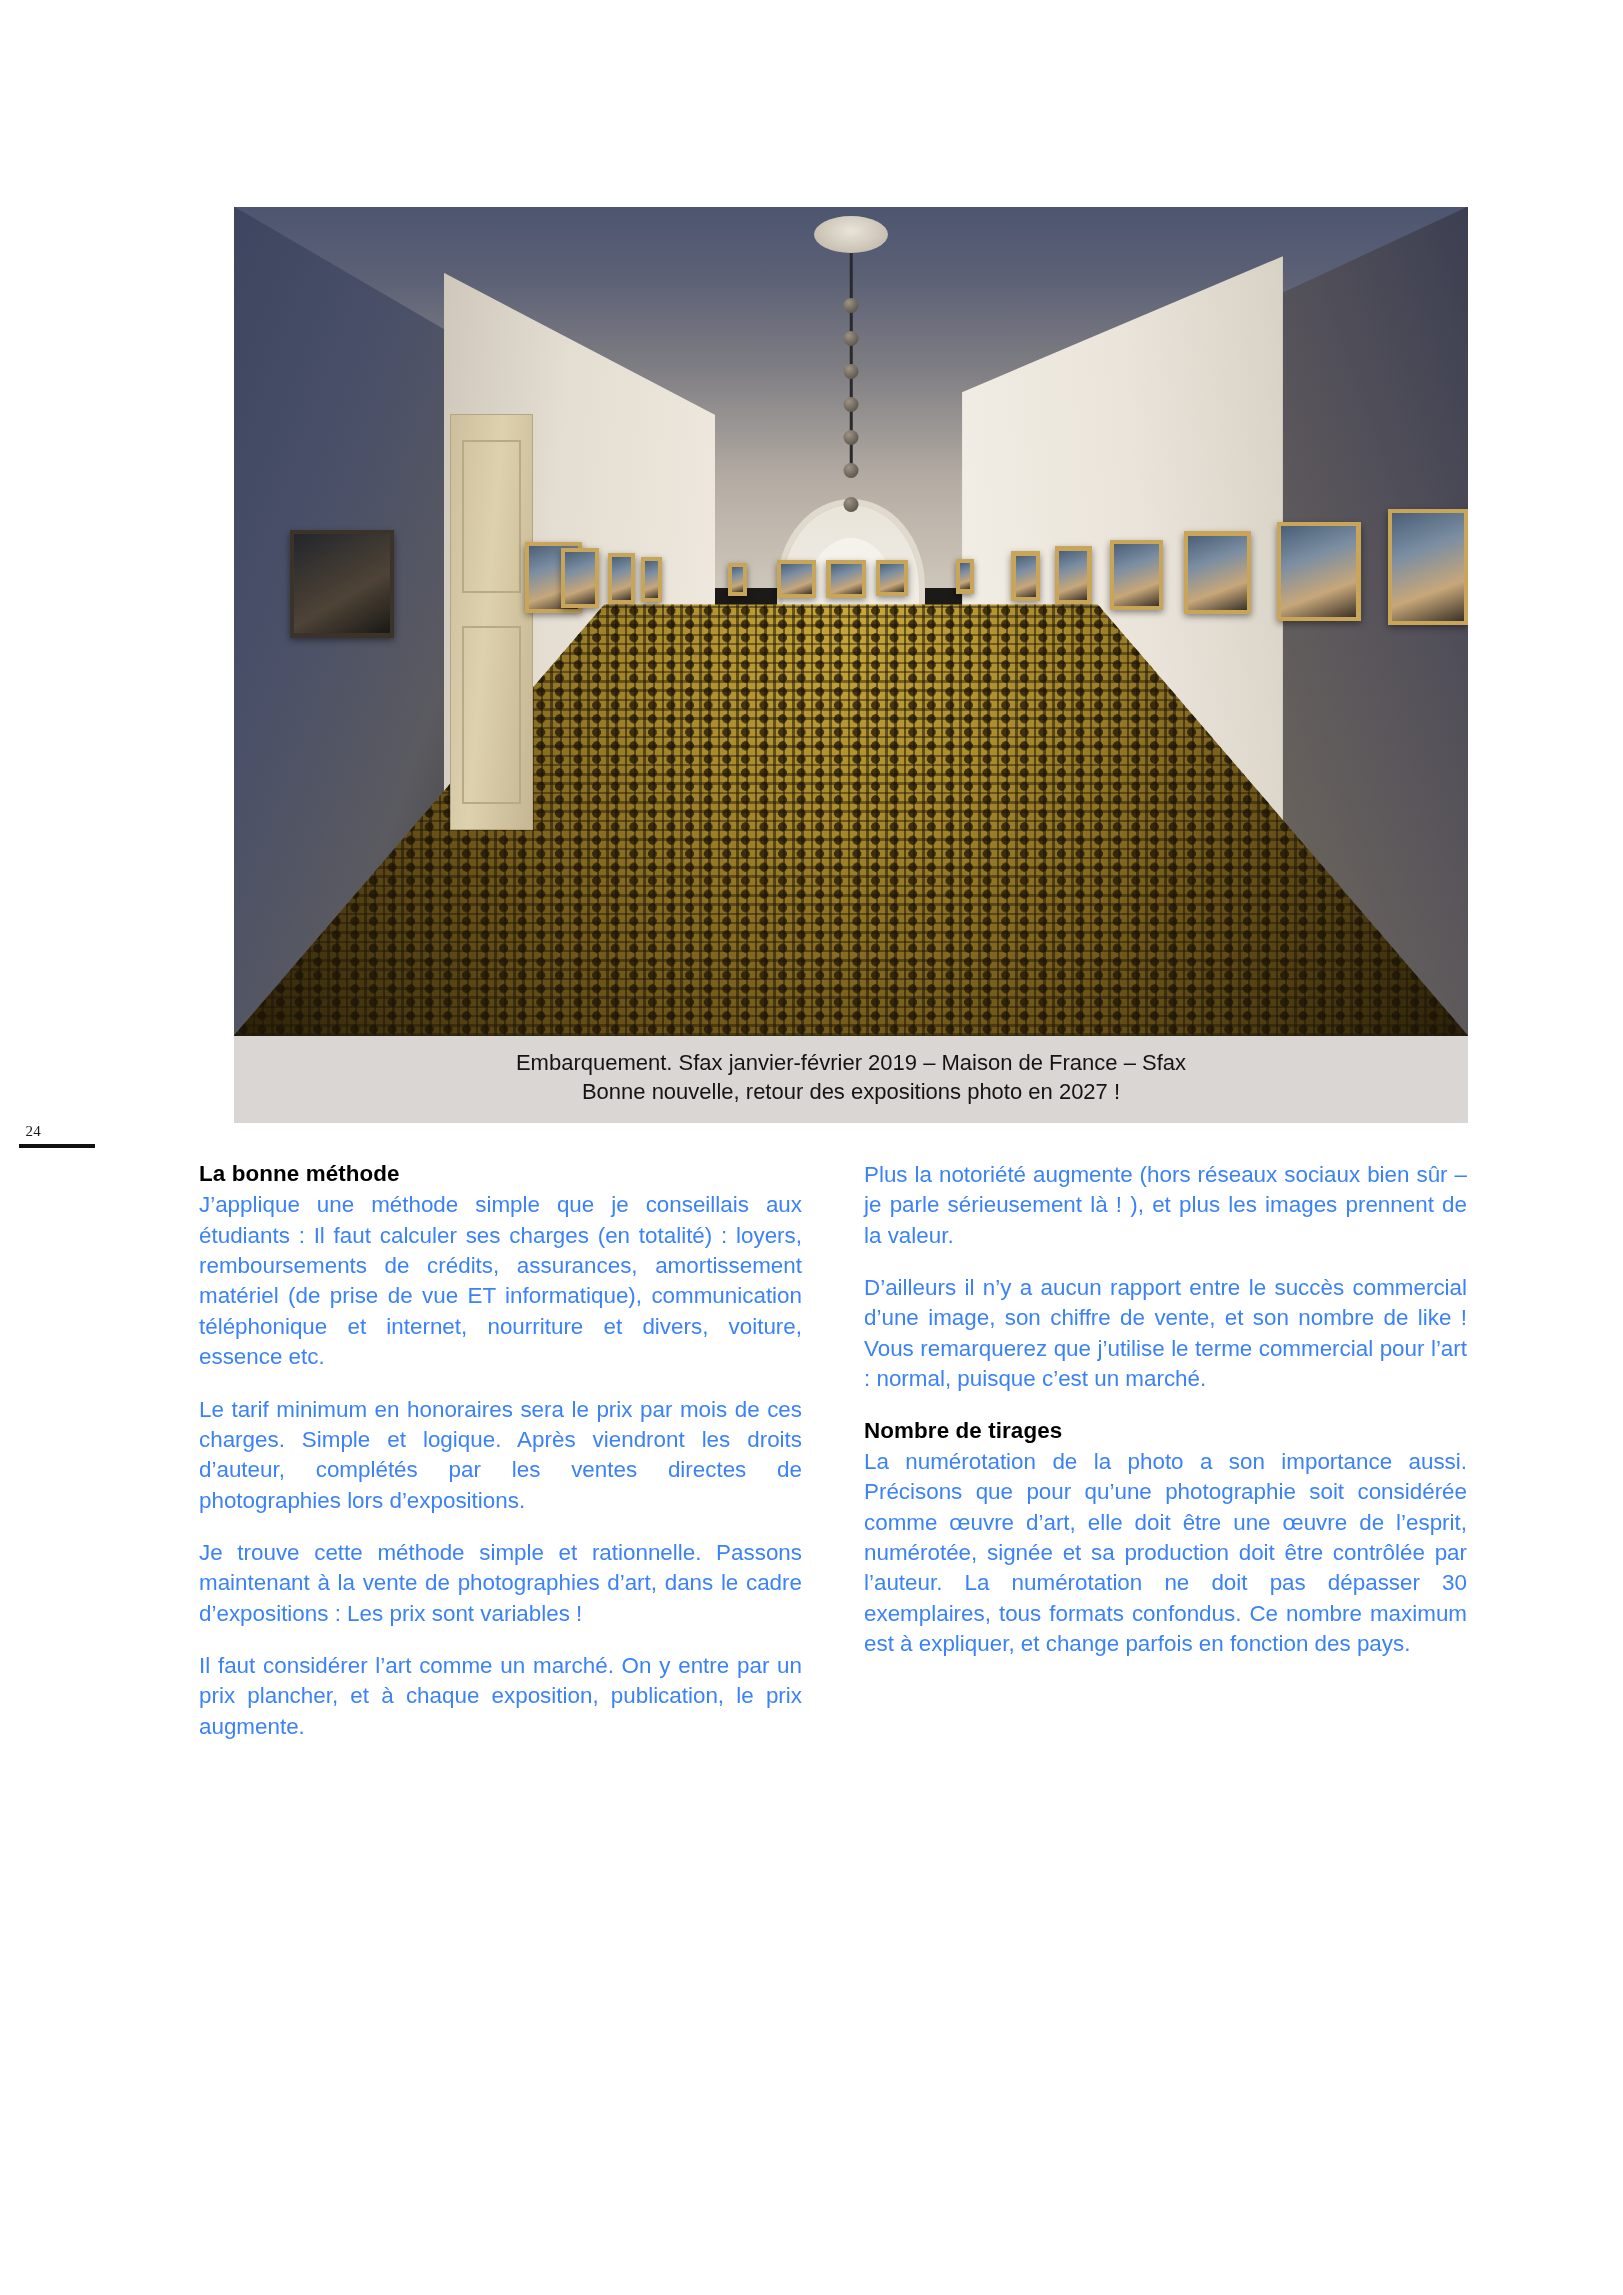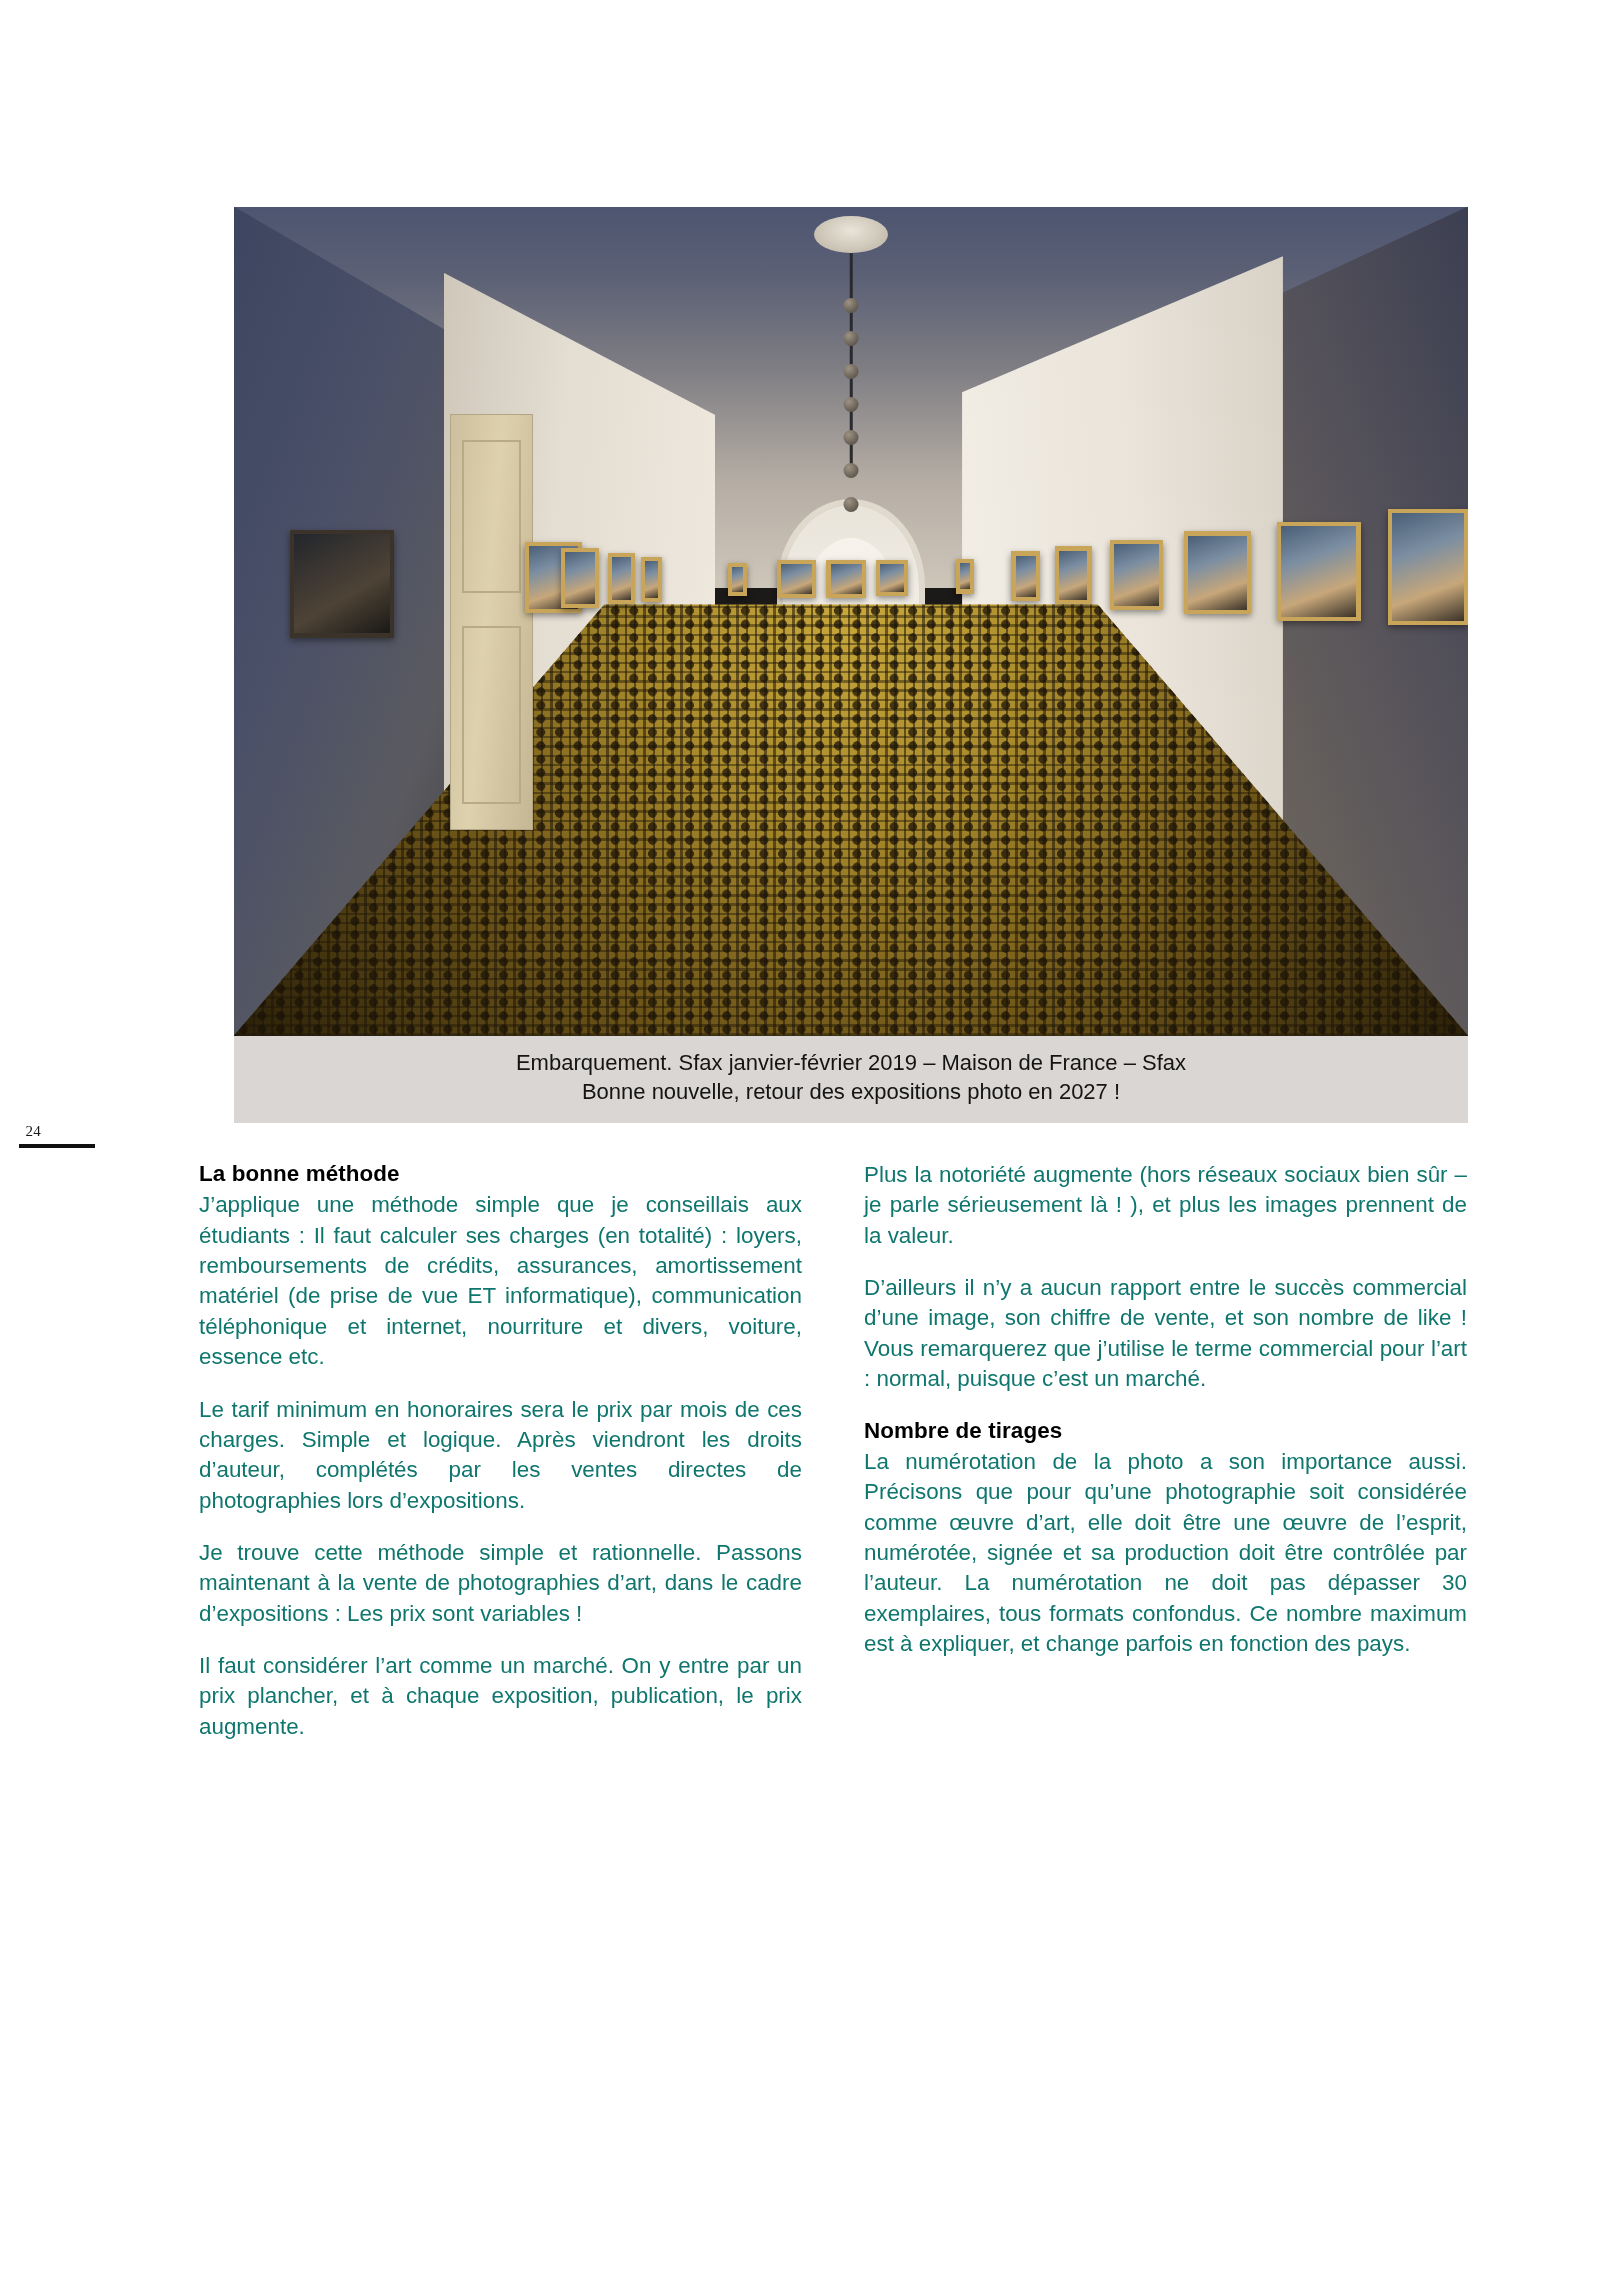--- a/index.html
+++ b/index.html
@@ -186,21 +186,21 @@
     font-size: 22.4px;
     line-height: 1.28;
     color: #000;
     letter-spacing: 0.1px;
   }
   .col p {
     margin: 0 0 25px 0;
     font-family: "Liberation Sans", sans-serif;
     font-size: 22.4px;
     line-height: 1.355;
-    color: #0f766e;
+    color: #3b82f6;
     text-align: justify;
     text-justify: inter-word;
     hyphens: none;
   }
   .col p:last-child { margin-bottom: 0; }
   .col .gap-sm { margin-bottom: 22px; }
 </style>
 </head>
 <body>
 

